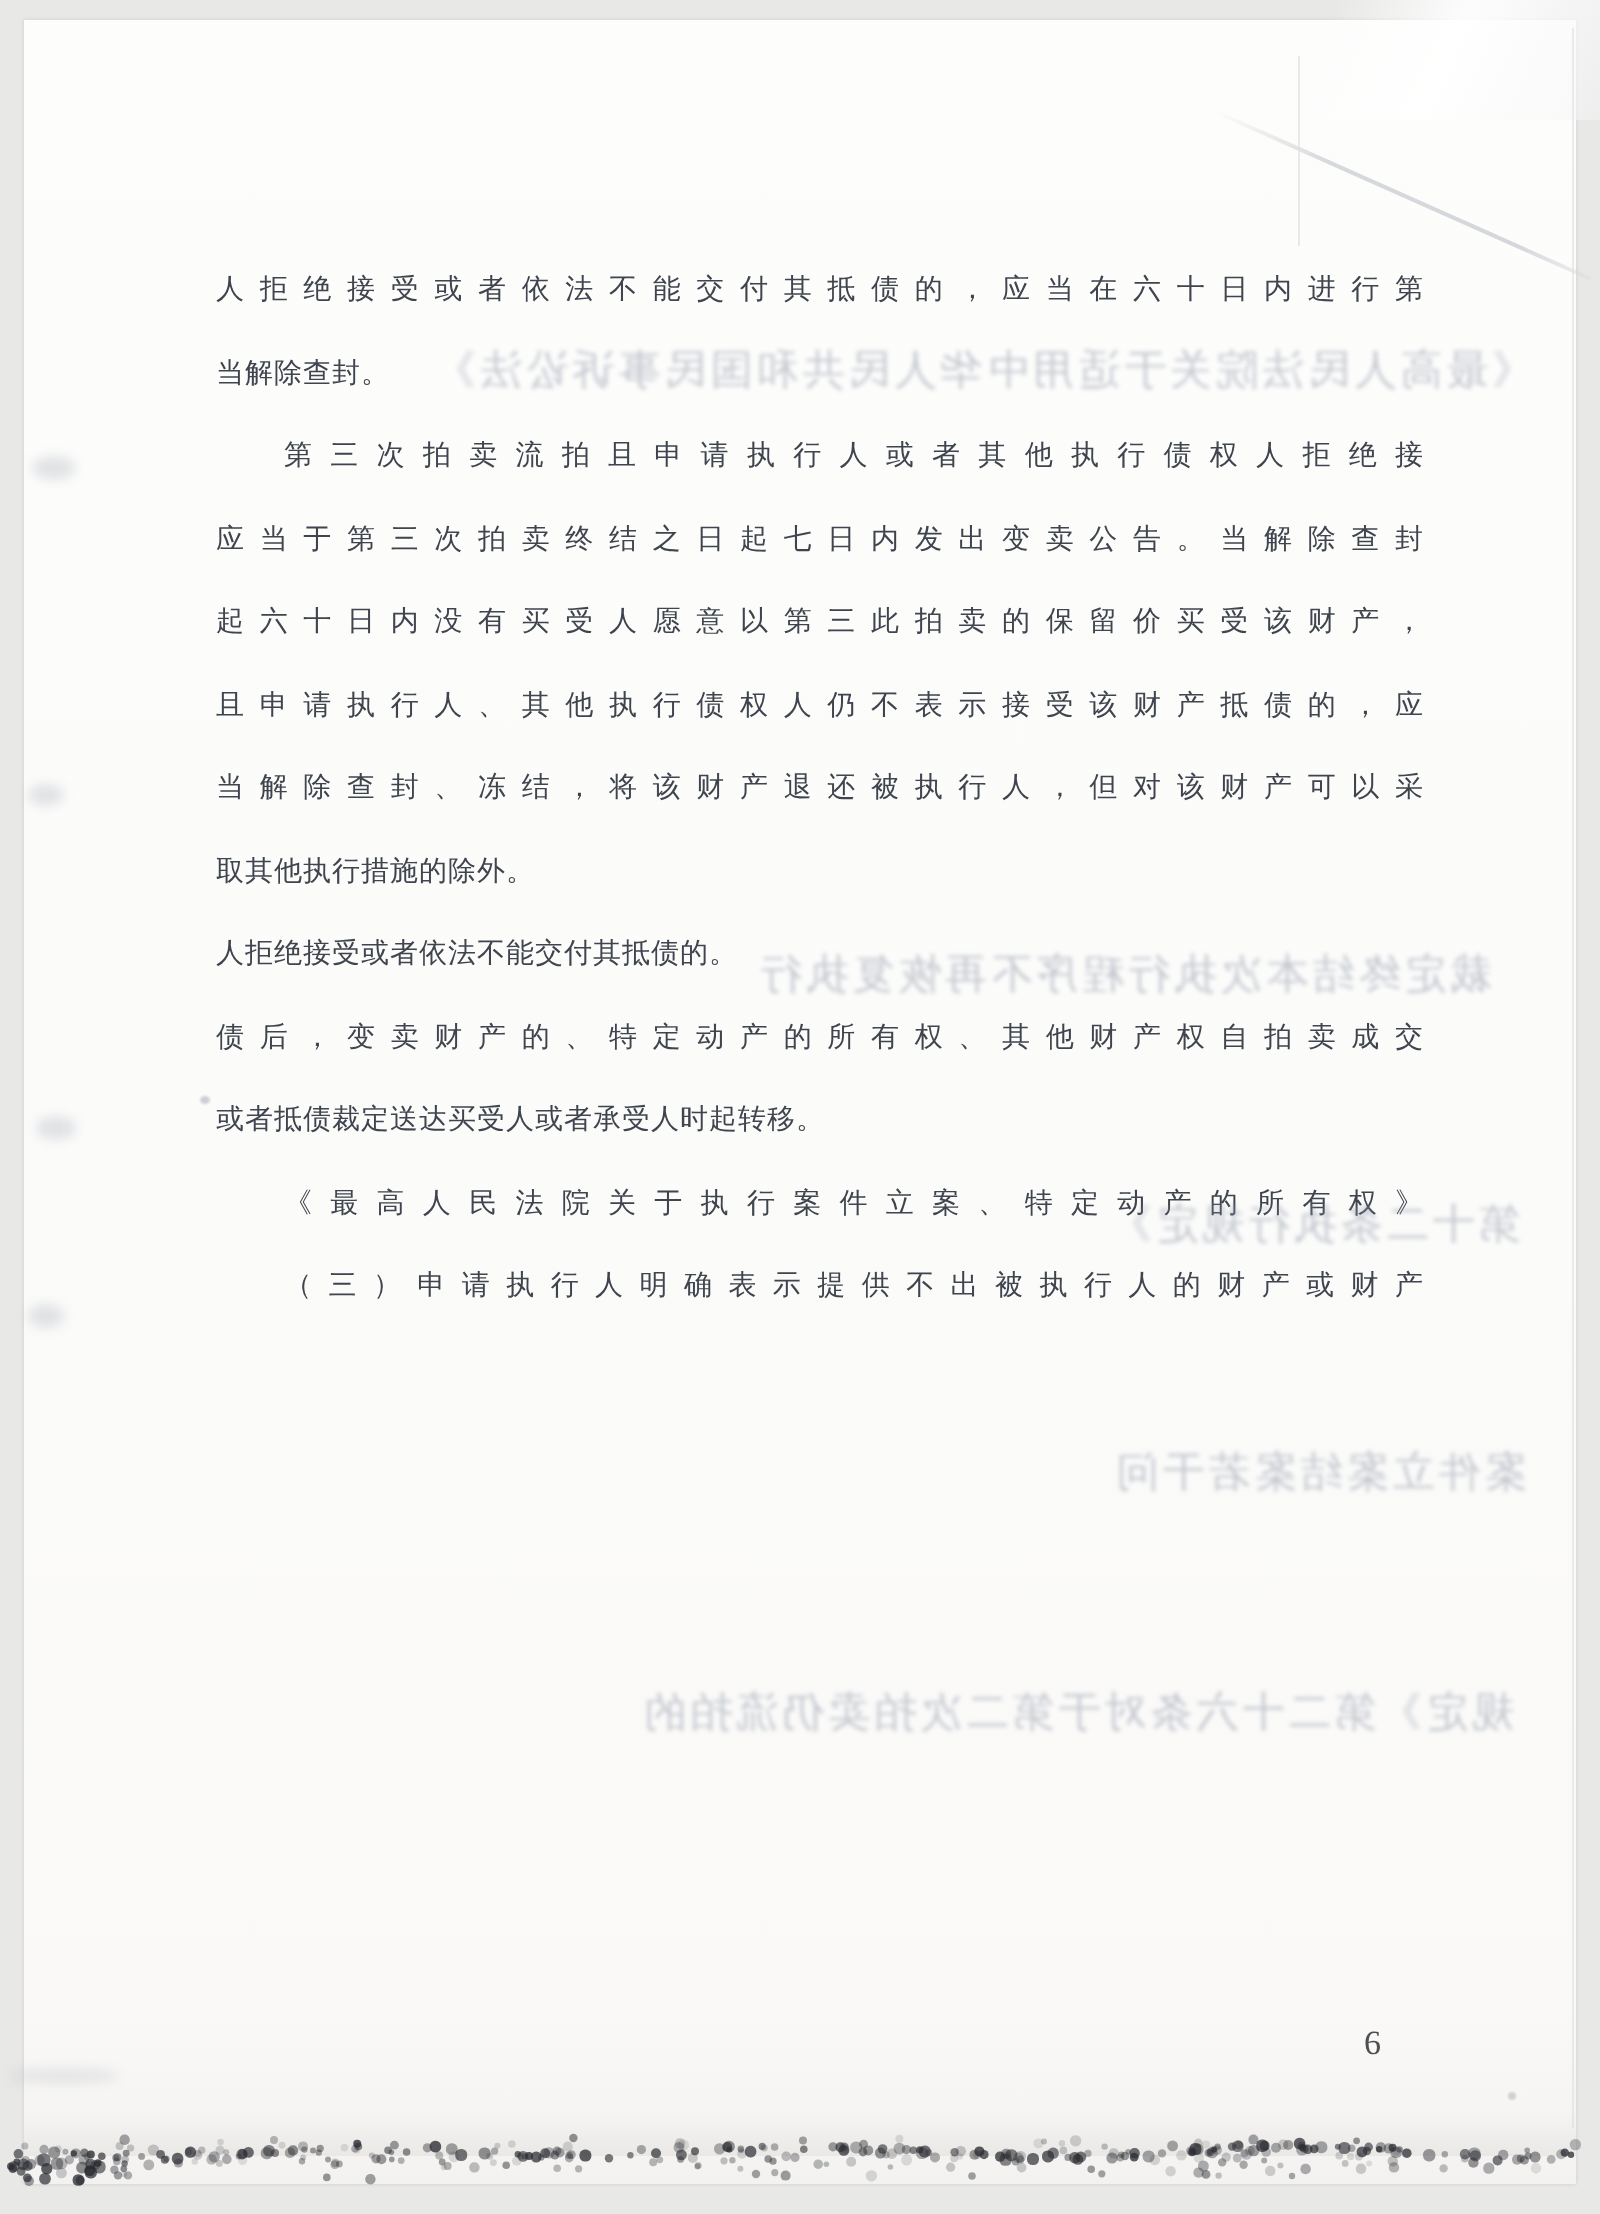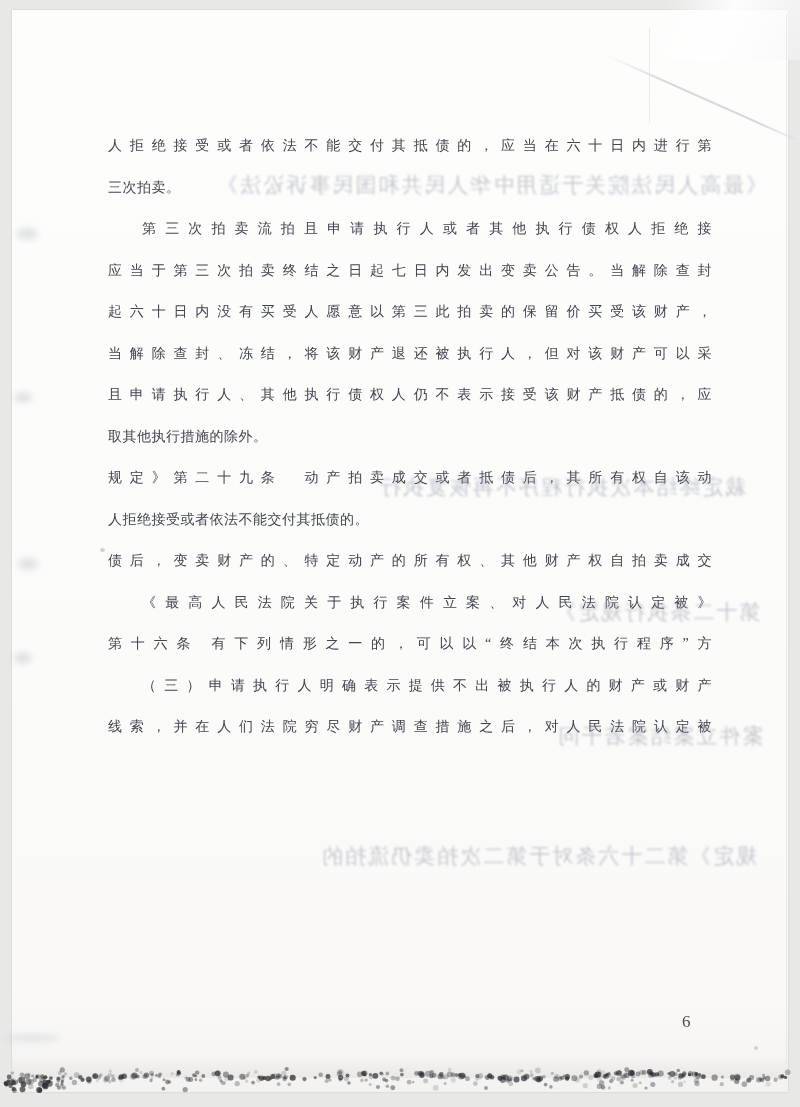--- a/index.html
+++ b/index.html
@@ -78,34 +78,32 @@
 <div class="smudge" style="left:16px;top:228px;width:22px;height:12px"></div>
 <div class="smudge" style="left:14px;top:392px;width:18px;height:11px"></div>
 <div class="smudge" style="left:18px;top:558px;width:20px;height:12px"></div>
 <div class="smudge" style="left:14px;top:652px;width:18px;height:12px"></div>
 <div class="smudge" style="left:100px;top:548px;width:5px;height:4px;opacity:.6;filter:blur(.5px)"></div>
 <div class="smudge" style="left:754px;top:1046px;width:4px;height:4px;opacity:.55;filter:blur(.5px)"></div>
 <div class="smudge" style="left:4px;top:1034px;width:56px;height:8px;opacity:.25"></div>
 
 <div class="text-block" id="text-block">
     <div class="line">人拒绝接受或者依法不能交付其抵债的，应当在六十日内进行第</div>
-    <div class="line end">三次拍卖。</div>
+    <div class="line end">当解除查封。</div>
     <div class="line ind">第三次拍卖流拍且申请执行人或者其他执行债权人拒绝接</div>
     <div class="line">应当于第三次拍卖终结之日起七日内发出变卖公告。当解除查封</div>
     <div class="line">起六十日内没有买受人愿意以第三此拍卖的保留价买受该财产，</div>
+    <div class="line">且申请执行人、其他执行债权人仍不表示接受该财产抵债的，应</div>
     <div class="line">当解除查封、冻结，将该财产退还被执行人，但对该财产可以采</div>
-    <div class="line">且申请执行人、其他执行债权人仍不表示接受该财产抵债的，应</div>
     <div class="line end">取其他执行措施的除外。</div>
-    <div class="line">规定》第二十九条　动产拍卖成交或者抵债后，其所有权自该动</div>
     <div class="line end">人拒绝接受或者依法不能交付其抵债的。</div>
     <div class="line">债后，变卖财产的、特定动产的所有权、其他财产权自拍卖成交</div>
-    <div class="line ind">《最高人民法院关于执行案件立案、对人民法院认定被》</div>
-    <div class="line">第十六条 有下列情形之一的，可以以“终结本次执行程序”方</div>
+    <div class="line end">或者抵债裁定送达买受人或者承受人时起转移。</div>
+    <div class="line ind">《最高人民法院关于执行案件立案、特定动产的所有权》</div>
     <div class="line ind">（三）申请执行人明确表示提供不出被执行人的财产或财产</div>
-    <div class="line">线索，并在人们法院穷尽财产调查措施之后，对人民法院认定被</div>
   </div>
 
 <div id="ghost-layer">
     <div class="ghost" style="left: 215px; top: 172px; width: 552px;">《最高人民法院关于适用中华人民共和国民事诉讼法》</div>
     <div class="ghost" style="left: 350px; top: 474px; width: 396px;">裁定终结本次执行程序不再恢复执行</div>
     <div class="ghost" style="left: 545px; top: 599px; width: 215px;">第十二条执行规定》</div>
     <div class="ghost" style="left: 557px; top: 723px; width: 206px;">案件立案结案若干问题</div>
     <div class="ghost" style="left: 205px; top: 843px; width: 552px;">规定》第二十六条对于第二次拍卖仍流拍的</div>
   </div>
 

